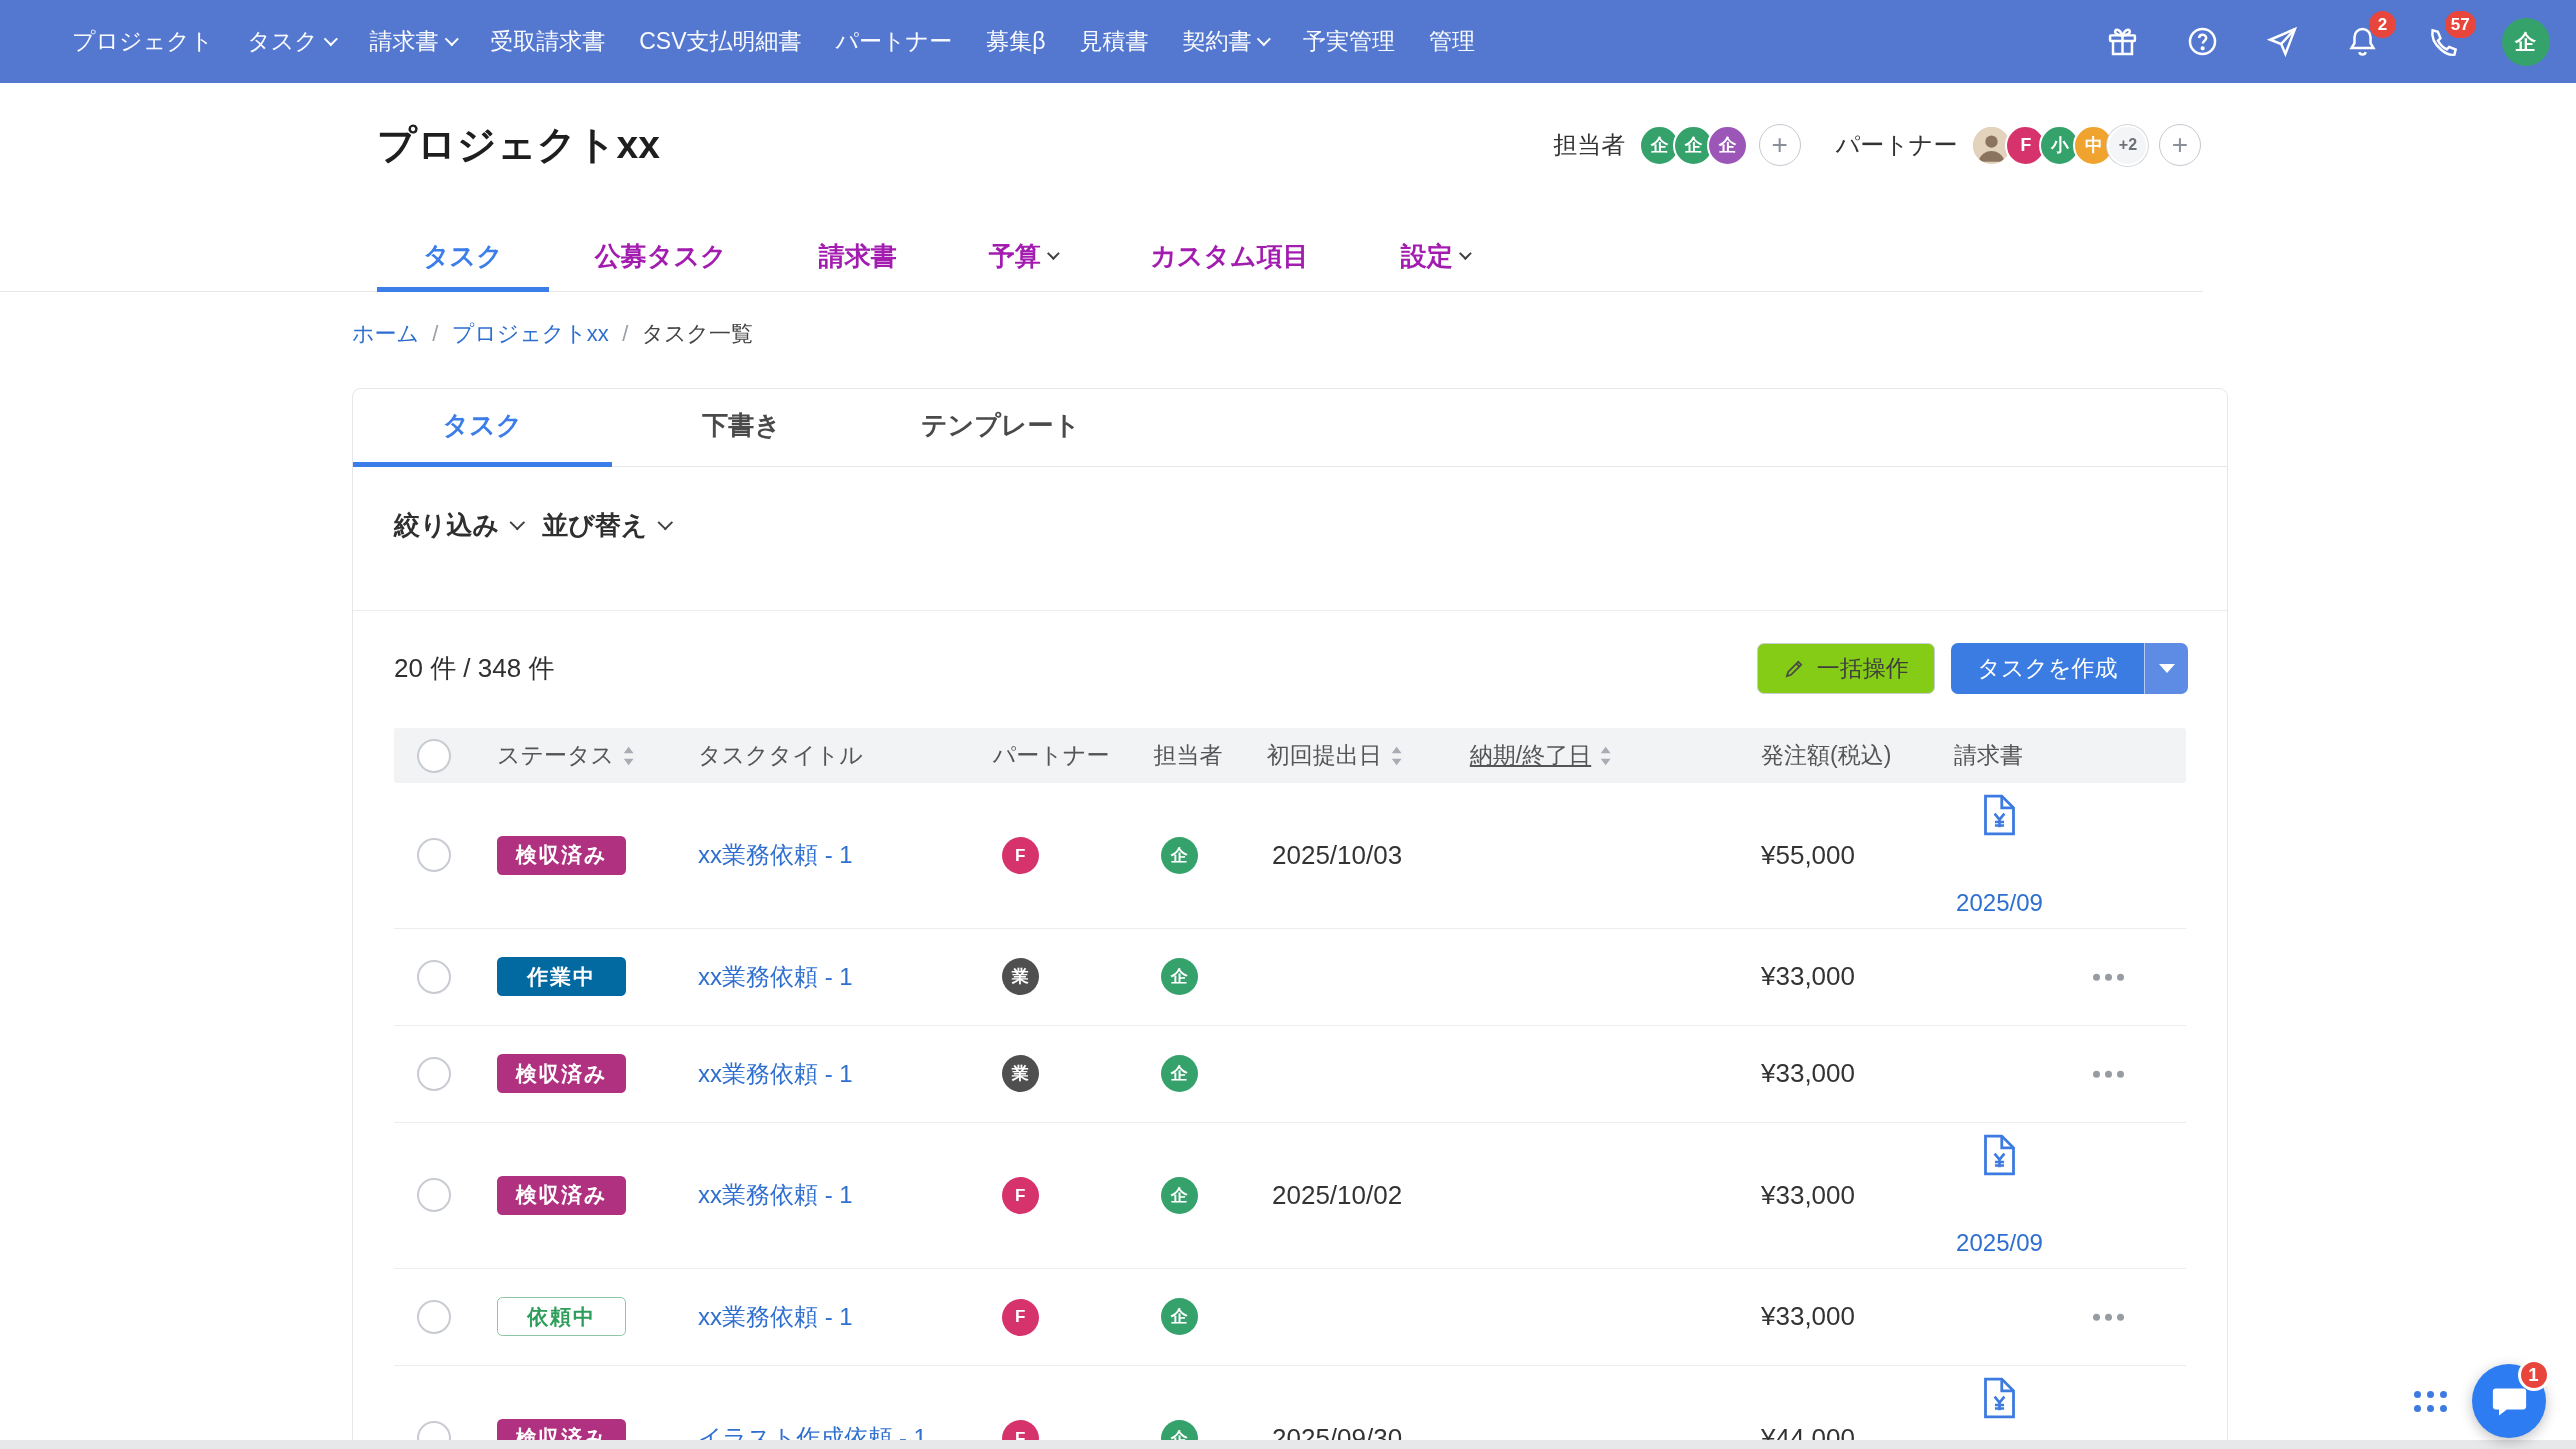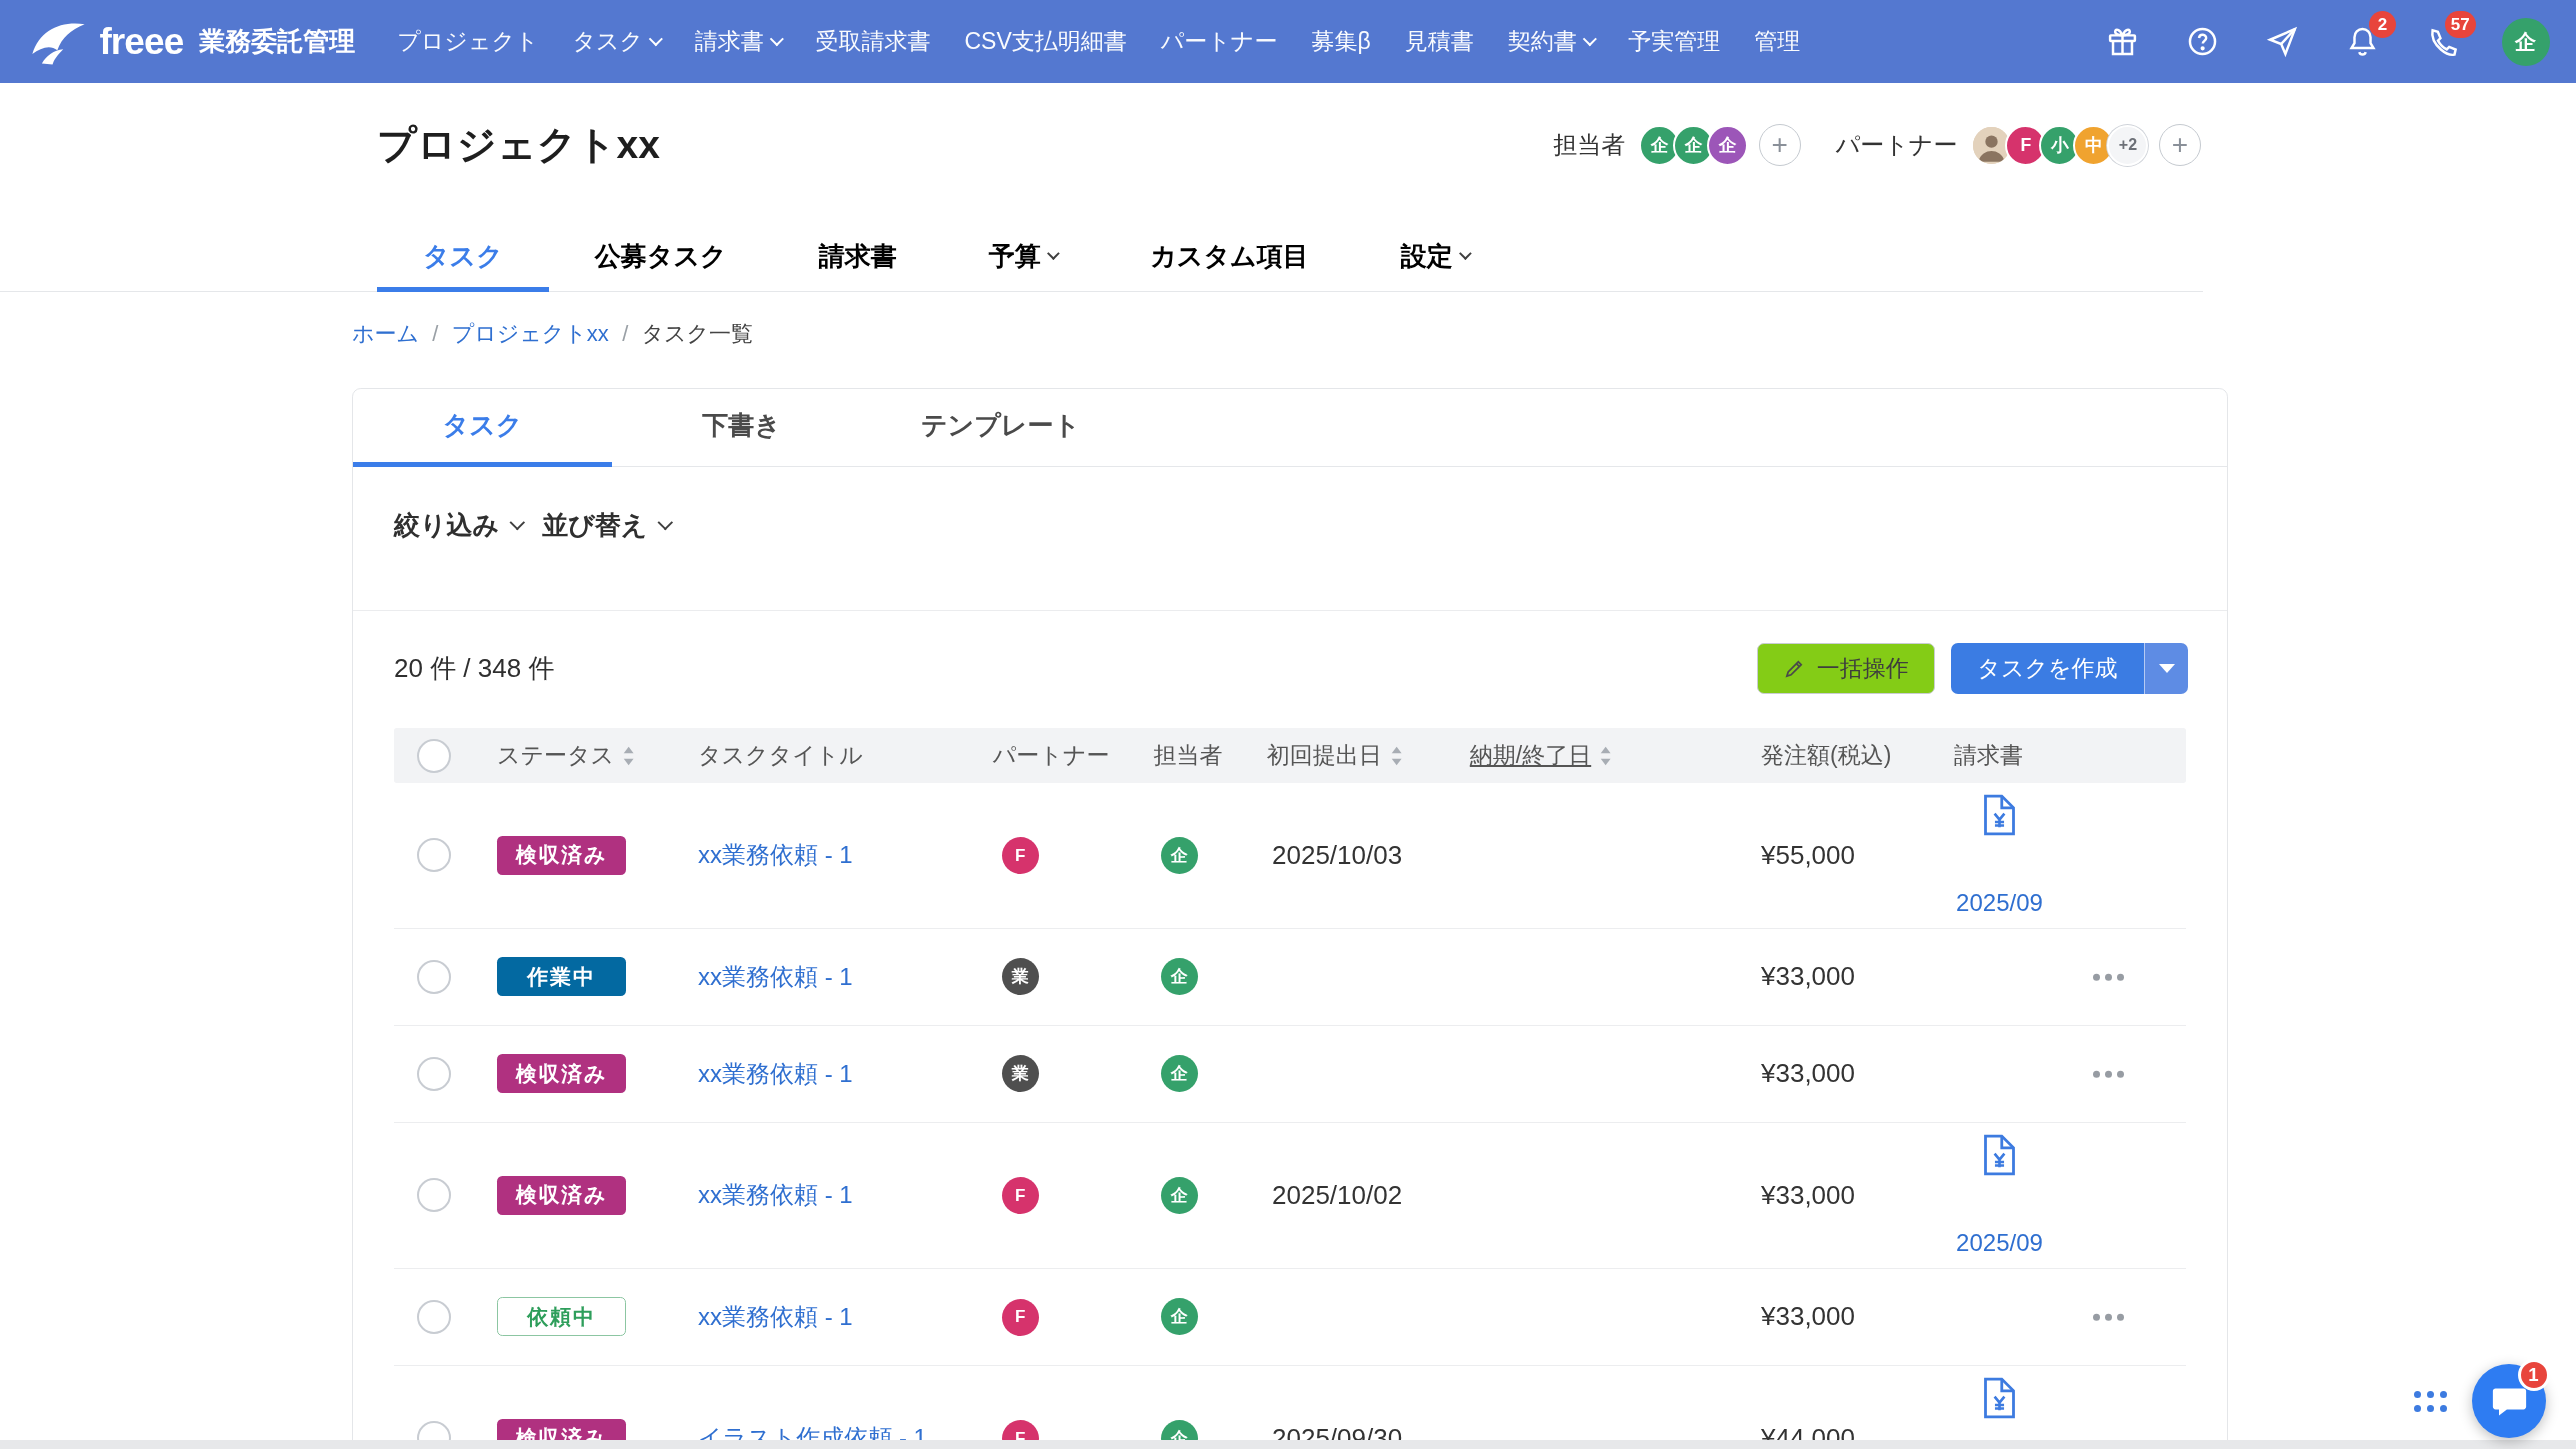--- a/index.html
+++ b/index.html
@@ -35,21 +35,21 @@
   .avatar { display:inline-flex; align-items:center; justify-content:center; border-radius:50%; color:#fff; font-weight:bold; flex:none; }
   .avatar.sz-h { width:41px; height:41px; font-size:17.7px; border:2.7px solid #fff; margin-left:-7px; }
   .avatar.sz-h:first-child { margin-left:0; }
   .avatar.sz-t { width:37px; height:37px; font-size:17px; }
   .avatar-photo { overflow:hidden; background:#E3D2BC; }
   .avatar-more { background:#F4F5F7 !important; color:#6c7077 !important; font-size:16px !important; box-shadow:0 0 0 0.9px #CFD3D9; }
   .add-btn { width:42px; height:42px; border-radius:50%; background:#fff; border:1.8px solid #C5CAD0; color:#8A9099; font-size:28px; line-height:1; margin-left:10.6px; display:flex; align-items:center; justify-content:center; }
 
   
   .project-tabs { display:flex; margin-top:57px; padding-left:377px; width:2203px; border-bottom:1.8px solid #E5E7EA; height:67px; }
-  .ptab { display:flex; align-items:center; justify-content:center; gap:8.8px; padding:0 46px; font-size:26px; font-weight:bold; color:#000000; cursor:pointer; height:67px; border-bottom:5.3px solid transparent; }
+  .ptab { display:flex; align-items:center; justify-content:center; gap:8.8px; padding:0 46px; font-size:26px; font-weight:bold; color:#a21caf; cursor:pointer; height:67px; border-bottom:5.3px solid transparent; }
   .ptab.active { color:#3B7DE9; border-bottom-color:#3B7DE9; }
   .ptab .chev { width:8.8px; height:8.8px; }
 
   
   .breadcrumb { margin:28px 0 0 352px; font-size:22px; display:flex; align-items:center; gap:13.3px; height:28px; }
   .lnk { color:#2F6FD0; cursor:pointer; }
   .bc-sep { color:#9aa0a6; }
   .bc-item.cur { color:#444; }
 
   
@@ -108,30 +108,20 @@
   .drag-dots i { width:7px; height:7px; border-radius:50%; background:#3D7BE0; display:block; }
   .chat-btn { position:relative; width:74px; height:74px; border-radius:50%; background:#2E7CF2; border:none; display:flex; align-items:center; justify-content:center; box-shadow:0 3.5px 12.4px rgba(0,0,0,.25); }
   .chat-badge { position:absolute; top:-5.3px; right:-3.5px; width:32px; height:32px; border-radius:50%; background:#E8453C; color:#fff; font-size:18.6px; font-weight:bold; display:flex; align-items:center; justify-content:center; border:3.5px solid #fff; }
 </style>
 </head>
 <body>
 
 <div class="page">
 
   <header class="topnav">
-    <div class="brand">
-      <span class="brand-mark">
-        <svg width="57" height="48" viewBox="0 0 48 40" fill="none">
-          <path d="M2 30 C8 10 26 2 46 5 C34 10 27 16 23 27 C17 22 9 25 2 30 Z" fill="#fff"></path>
-          <path d="M10 38 C14 31 20 27 28 26 C23 31 20 35 19 39 Z" fill="#fff"></path>
-        </svg>
-      </span>
-      <span class="brand-name">freee</span>
-      <span class="brand-product">業務委託管理</span>
-    </div>
 
     <nav class="nav-items" id="nav-items">
         <a class="nav-item">
           <span>プロジェクト</span>
         </a>
         <a class="nav-item">
           <span>タスク</span>
           <span class="chev chev-white"></span>
         </a>
         <a class="nav-item">

